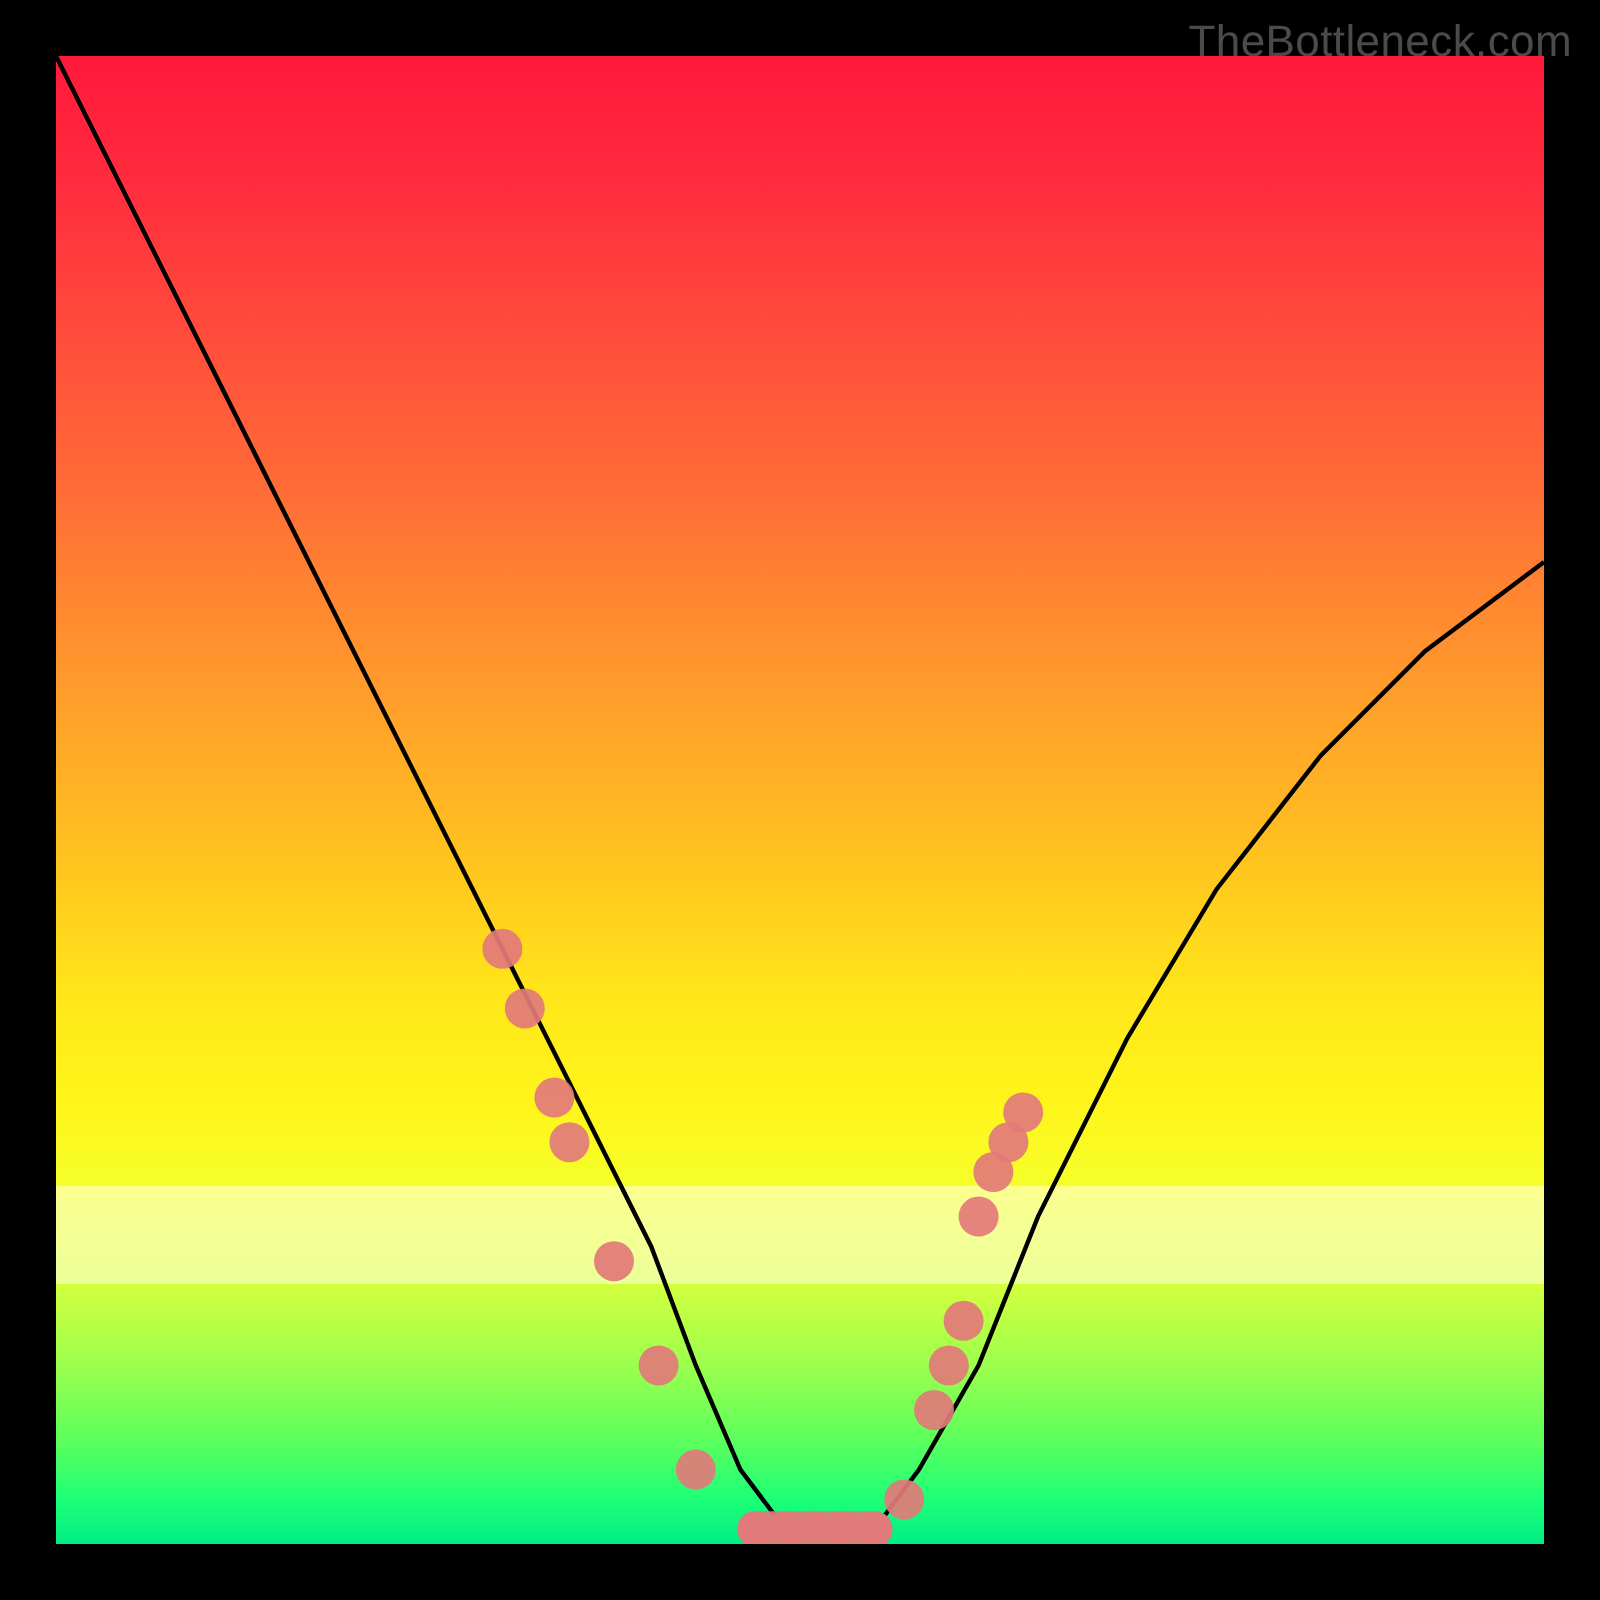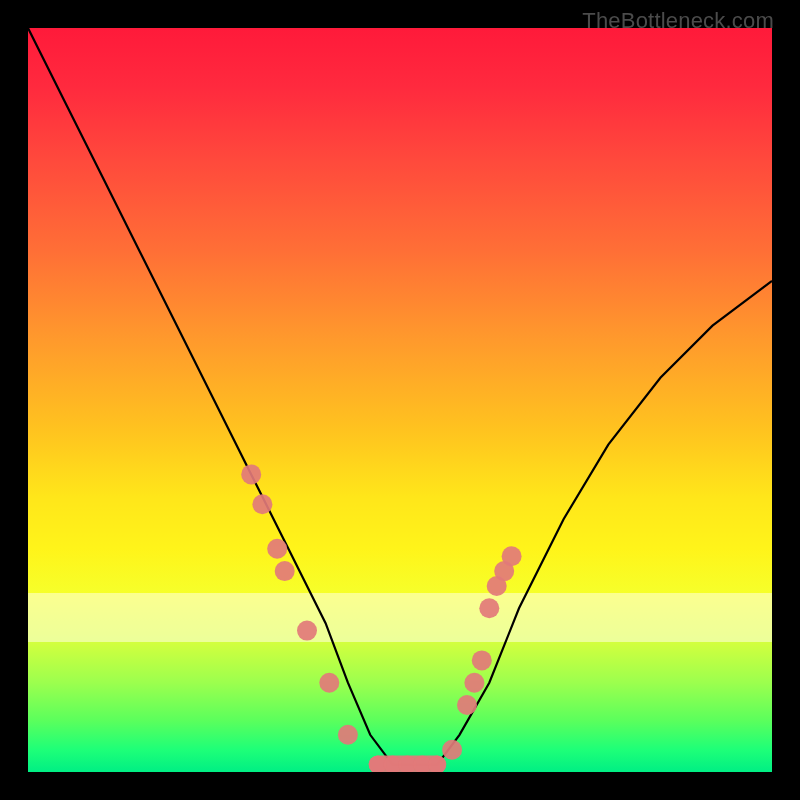--- a/index.html
+++ b/index.html
@@ -55,21 +55,21 @@
     position: absolute;
     left: 0;
     top: 0;
     width: 100%;
     height: 100%;
     pointer-events: none;
   }
   .watermark {
     position: absolute;
     top: 8px;
-    right: 26px;
+    right: 14px;
     color: #4b4b4b;
     font-size: 22px;
     font-weight: 500;
     letter-spacing: 0.2px;
     pointer-events: none;
     user-select: none;
   }
 </style>
 </head>
 <body>

